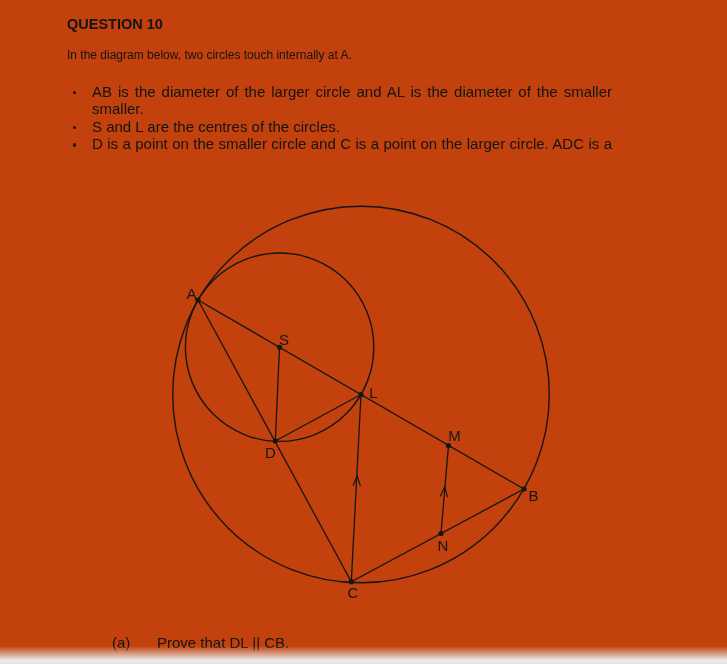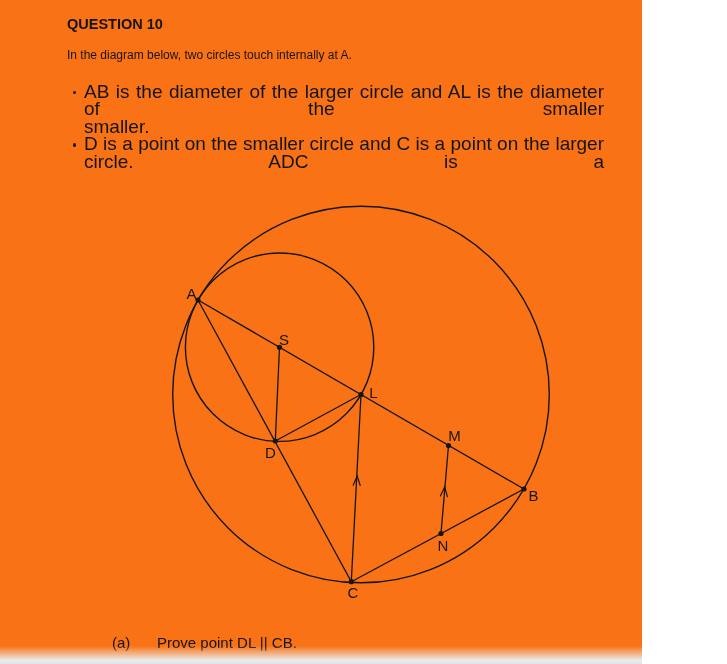--- a/index.html
+++ b/index.html
@@ -1,35 +1,35 @@
 <!DOCTYPE html>
 <html><head>
 <meta charset="utf-8">
 <style>
   html,body{margin:0;padding:0;background:#ffffff;}
   .page{
-    position:relative;width:642px;height:664px;background:#f97316;overflow:hidden;
+    position:relative;width:727px;height:664px;background:#c2410c;overflow:hidden;
     font-family:"Liberation Sans",sans-serif;color:#141414;
   }
   .heading{
     position:absolute;left:67px;top:16px;
     font-size:14.5px;font-weight:bold;line-height:17.5px;white-space:nowrap;
   }
   .intro{
     position:absolute;left:67px;top:47px;
     font-size:12px;line-height:17.5px;white-space:nowrap;
   }
   .bullets{position:absolute;left:72.5px;top:82.5px;width:545px;}
   .bullet-item{display:flex;align-items:flex-start;}
   .bullet-item.gap{margin-top:5px;}
   .bullet-dot{
     flex:none;width:3.5px;height:3.5px;border-radius:50%;
     background:#141414;margin-top:8px;
   }
-  .bullet-text{margin-left:8px;width:520px;font-size:19px;line-height:17.5px;}
+  .bullet-text{margin-left:16px;width:520px;font-size:15px;line-height:17.5px;}
   .bline{min-height:17.5px;}
   .bline.just{text-align:justify;text-align-last:justify;}
   .diagram{position:absolute;left:0;top:0;width:727px;height:664px;}
   .circ{fill:none;stroke-width:1.4;}
   .seg{stroke-width:1.3;}
   .arr{fill:none;stroke-width:1.2;stroke-linecap:round;}
   .plbl{font-family:"Liberation Sans",sans-serif;font-size:15px;text-anchor:middle;}
   .qrow{position:absolute;left:0;top:634px;width:727px;height:20px;font-size:15px;line-height:17.5px;}
   .qlabel{position:absolute;left:112px;}
   .qtext{position:absolute;left:157px;white-space:nowrap;}
@@ -47,20 +47,26 @@
   <div class="heading">QUESTION 10</div>
 
   <div class="intro">In the diagram below, two circles touch internally at A.</div>
 
   <div class="bullets">
     <div class="bullet-item">
       <span class="bullet-dot"></span>
       <div class="bullet-text">
         <div class="bline just">AB is the diameter of the larger circle and AL is the diameter of the smaller</div>
         <div class="bline">smaller.</div>
+      </div>
+    </div>
+    <div class="bullet-item">
+      <span class="bullet-dot"></span>
+      <div class="bullet-text">
+        <div class="bline">S and L are the centres of the circles.</div>
       </div>
     </div>
     <div class="bullet-item">
       <span class="bullet-dot"></span>
       <div class="bullet-text">
         <div class="bline just">D is a point on the smaller circle and C is a point on the larger circle. ADC is a</div>
       </div>
     </div>
   </div>
 
@@ -89,18 +95,18 @@
       <circle cx="524" cy="489" r="2.6" class="dot" fill="#161616"></circle>
       <text x="533.5" y="500.5" class="plbl" fill="#161616">B</text>
       <circle cx="441" cy="533.5" r="2.6" class="dot" fill="#161616"></circle>
       <text x="443" y="551" class="plbl" fill="#161616">N</text>
       <circle cx="351.3" cy="581.7" r="2.6" class="dot" fill="#161616"></circle>
       <text x="353" y="598" class="plbl" fill="#161616">C</text>
     </svg>
 
   <div class="qrow">
     <span class="qlabel">(a)</span>
-    <span class="qtext">Prove point DL || CB.</span>
+    <span class="qtext">Prove that DL || CB.</span>
   </div>
 
   <div class="page-edge"></div>
 
 </div>
 
 </body></html>

